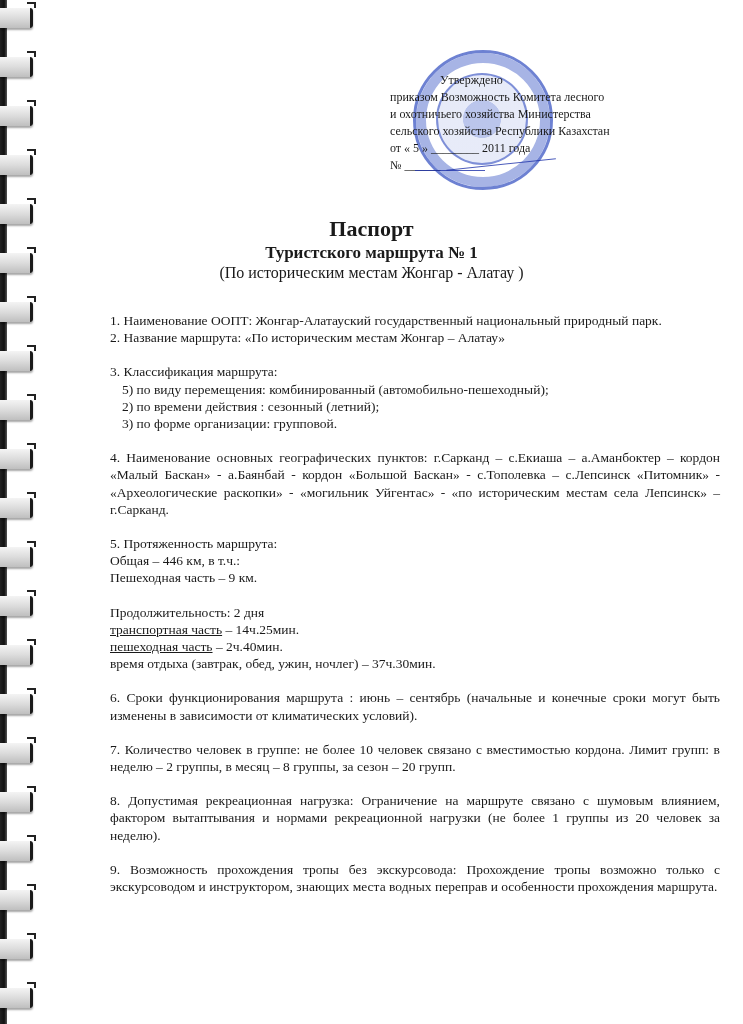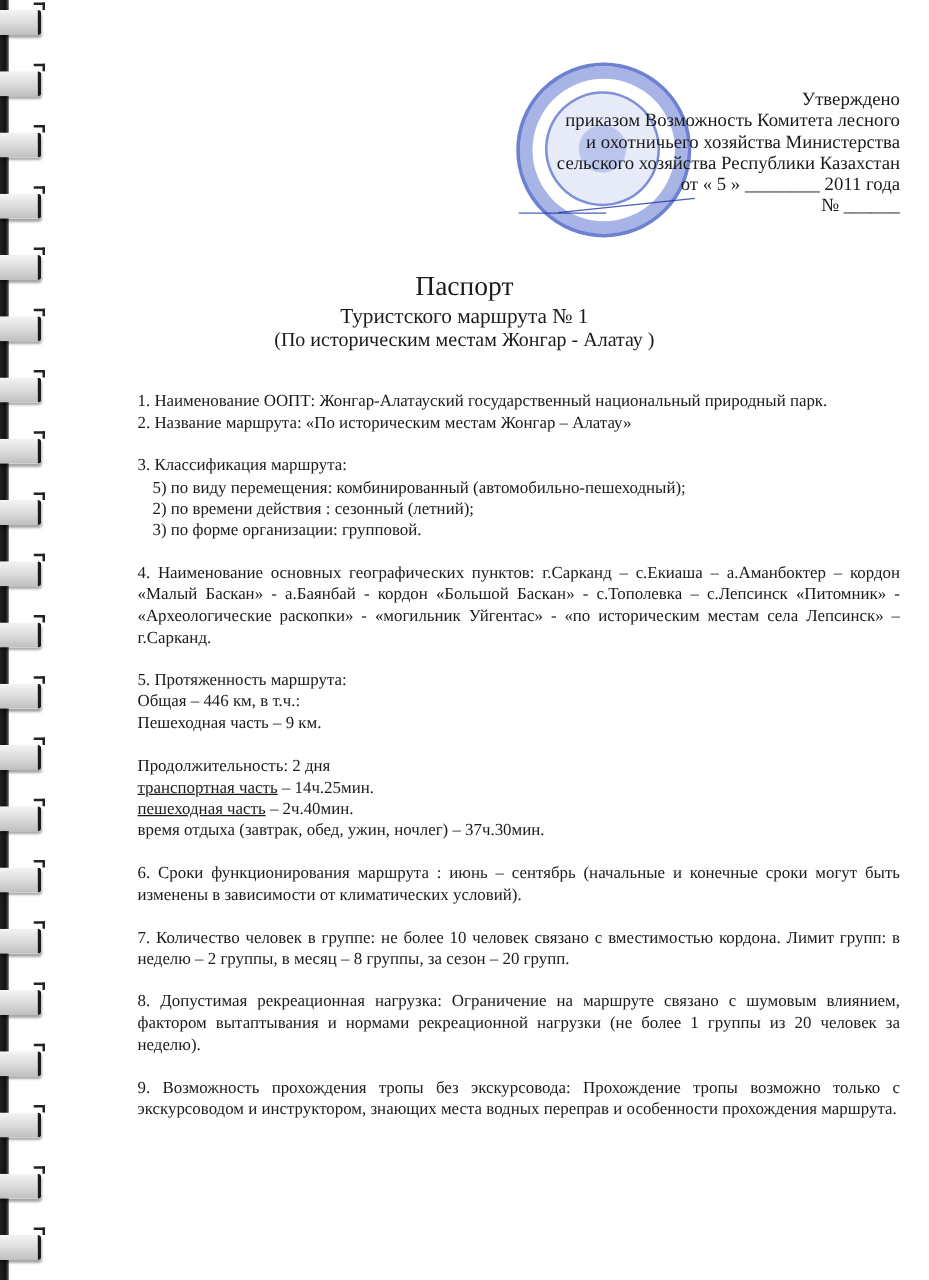--- a/index.html
+++ b/index.html
@@ -13,39 +13,39 @@
   .binding { position: absolute; left: 0; top: 0; width: 40px; height: 1024px; }
   .binding .spine { position: absolute; left: 0; top: 0; width: 7px; height: 1024px; background: linear-gradient(90deg,#222 0,#111 60%,#555 100%); }
   .ring { position: absolute; left: 0; width: 34px; height: 24px; }
   .ring .loop { position: absolute; left: 0; top: 2px; width: 30px; height: 20px;
     background: linear-gradient(180deg,#f4f4f4 0%,#dcdcdc 50%,#bfbfbf 100%);
     border-right: 3px solid #1a1a1a; border-radius: 0 3px 3px 0;
     box-shadow: 0 2px 2px rgba(0,0,0,0.35); }
   .ring .hook { position: absolute; left: 27px; top: -4px; width: 7px; height: 4px; border-top: 2px solid #222; border-right: 2px solid #222; }
 
   
-  .approval { position: absolute; left: 390px; top: 72px; width: 330px; font-size: 15px; line-height: 17px; text-align: right; }
+  .approval { position: absolute; left: 390px; top: 72px; width: 330px; font-size: 12px; line-height: 17px; }
   .approval .line { white-space: nowrap; }
   .approval .l0 { padding-left: 50px; }
   .stamp { position: absolute; left: 413px; top: 50px; width: 134px; height: 134px; border-radius: 50%;
     border: 3px solid rgba(40,70,190,0.75);
     box-shadow: inset 0 0 0 7px rgba(255,255,255,0.0), inset 0 0 0 10px rgba(40,70,190,0.45);
     opacity: 0.9; }
   .stamp-inner { position: absolute; left: 436px; top: 73px; width: 88px; height: 88px; border-radius: 50%;
     border: 2px solid rgba(40,70,190,0.55);
     background: radial-gradient(circle, rgba(60,90,200,0.35) 0 30%, rgba(60,90,200,0.12) 31% 100%); }
   .signature { position: absolute; left: 445px; top: 142px; width: 110px; height: 22px;
     border-bottom: 1.5px solid rgba(30,50,170,0.8); transform: rotate(-6deg); }
   .num-scribble { position: absolute; left: 415px; top: 160px; width: 70px; height: 10px;
     border-bottom: 1.5px solid rgba(30,50,170,0.8); }
 
   
   .title-block { position: absolute; left: 0; width: 743px; top: 216px; text-align: center; }
-  .t-main { font-size: 22px; font-weight: normal; line-height: 26px; }
-  .t-sub { font-size: 17px; font-weight: normal; line-height: 21px; text-align: center; }
+  .t-main { font-size: 22px; font-weight: bold; line-height: 26px; }
+  .t-sub { font-size: 17px; font-weight: bold; line-height: 21px; text-align: center; }
   .t-name { font-size: 16px; line-height: 20px; }
   .t-paren { font-size: 16px; line-height: 20px; }
 
   
   .content { position: absolute; left: 110px; top: 312px; width: 610px; font-size: 13.5px; line-height: 17.2px; }
   .p { margin: 0; }
   .gap { height: 17px; }
   .justify { text-align: justify; }
   .indent { padding-left: 12px; }
   .u { text-decoration: underline; }

